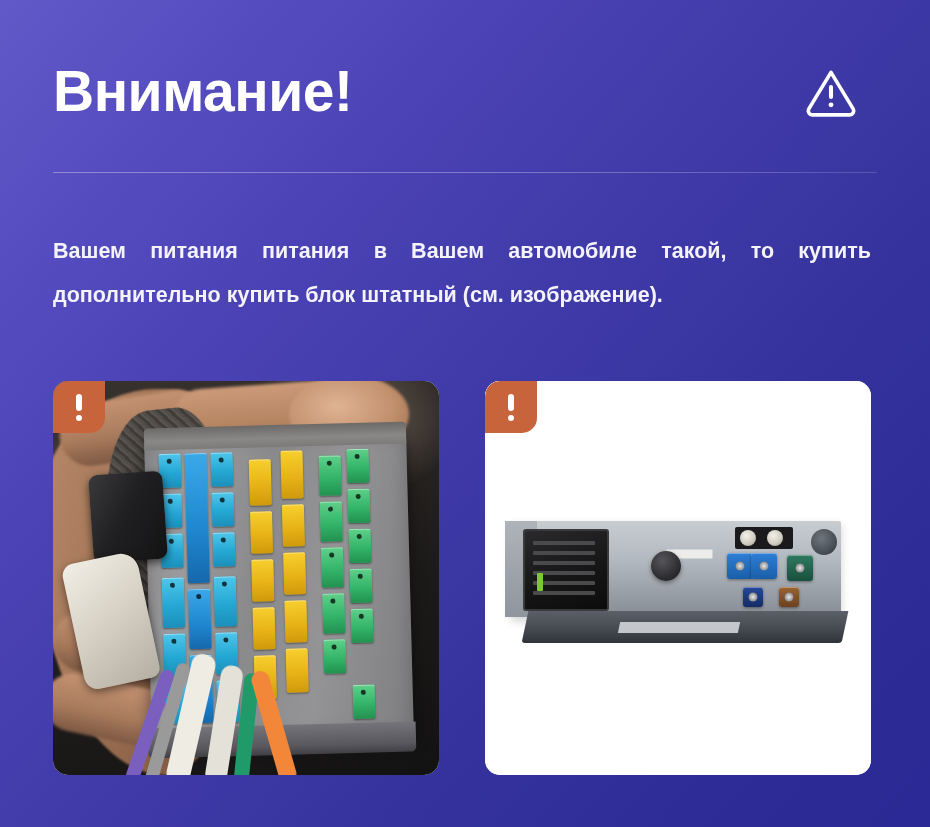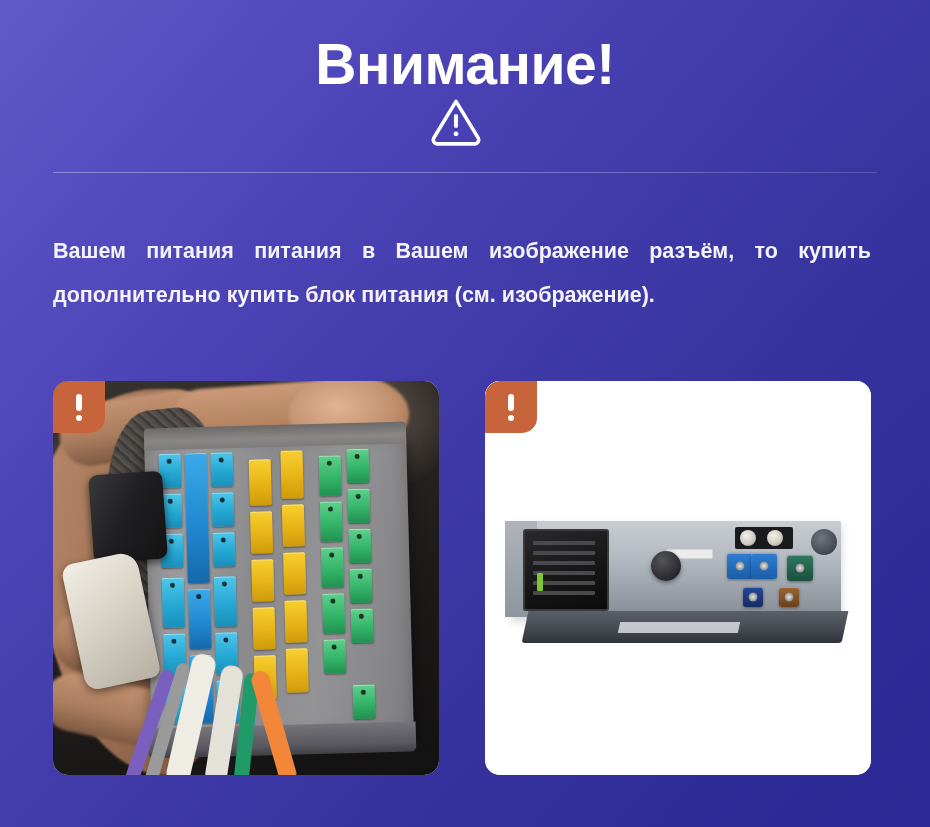--- a/index.html
+++ b/index.html
@@ -28,25 +28,24 @@
   
   .page {
     position: absolute;
     inset: 0;
     padding: 0 53px;
   }
 
   
   .header {
     display: flex;
-    align-items: center;
+    align-items: flex-end;
     justify-content: space-between;
-    padding-top: 36px;
+    padding-top: 80px;
     height: 120px;
-    flex-direction: column;
   }
 
   .page-title {
     font-size: 57px;
     line-height: 1.0;
     font-weight: 800;
     letter-spacing: -0.5px;
     color: #ffffff;
     white-space: nowrap;
   }
@@ -367,26 +366,26 @@
 
   <div class="divider"></div>
 
   <div class="lead">
     <span class="line-1">
       <span>Вашем</span>
       <span>питания</span>
       <span>питания</span>
       <span>в</span>
       <span>Вашем</span>
-      <span>изображение</span>
-      <span>разъём,</span>
+      <span>автомобиле</span>
+      <span>такой,</span>
       <span>то</span>
       <span>купить</span>
     </span>
-    <span class="line-2">дополнительно купить блок питания (см. изображение).</span>
+    <span class="line-2">дополнительно купить блок штатный (см. изображение).</span>
   </div>
 
   <div class="cards">
 
     <div class="card card-left">
 
       <div class="photo-left">
         <div class="hand"></div>
         <div class="finger f1"></div>
         <div class="finger f2"></div>

